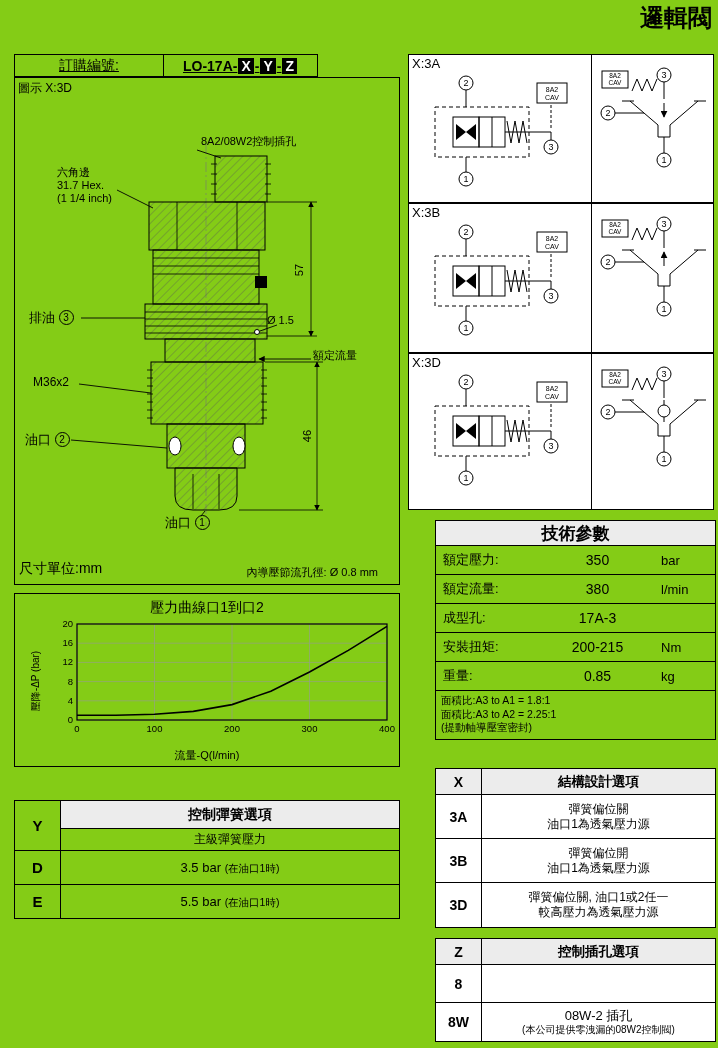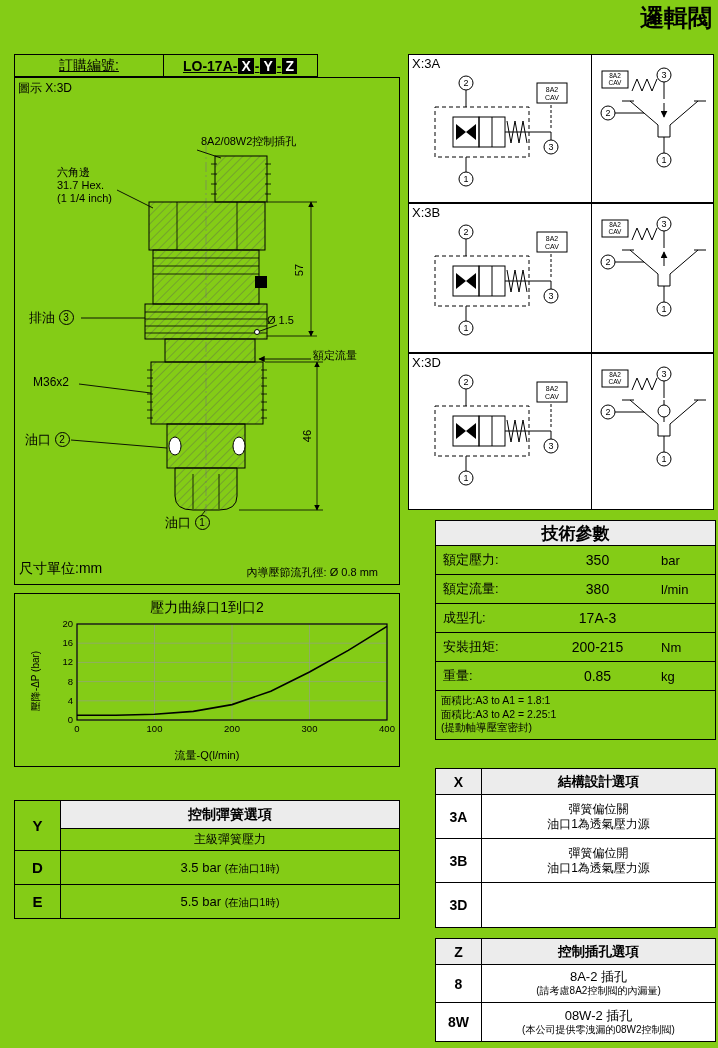--- a/index.html
+++ b/index.html
@@ -478,34 +478,34 @@
     </div>
     <div class="ot-row">
       <span class="ot-key">3B</span>
       <div class="ot-val">
         <div>彈簧偏位開</div>
         <div>油口1為透氣壓力源</div>
       </div>
     </div>
     <div class="ot-row">
       <span class="ot-key">3D</span>
+      <div class="ot-val">
+        <div>彈簧偏位關, 油口1或2任一</div>
+        <div>較高壓力為透氣壓力源</div>
+      </div>
     </div>
   </div>
 
   <div class="opt-table portopt" style="top:938px">
     <div class="ot-hrow">
       <span class="ot-key">Z</span>
       <span class="ot-title">控制插孔選項</span>
     </div>
     <div class="ot-row">
       <span class="ot-key">8</span>
-      <div class="ot-val">
-        <div style="font-size:13px">8A-2 插孔</div>
-        <div class="ot-note">(請考慮8A2控制閥的內漏量)</div>
-      </div>
     </div>
     <div class="ot-row">
       <span class="ot-key">8W</span>
       <div class="ot-val">
         <div style="font-size:13px">08W-2 插孔</div>
         <div class="ot-note">(本公司提供零洩漏的08W2控制閥)</div>
       </div>
     </div>
   </div>
 

